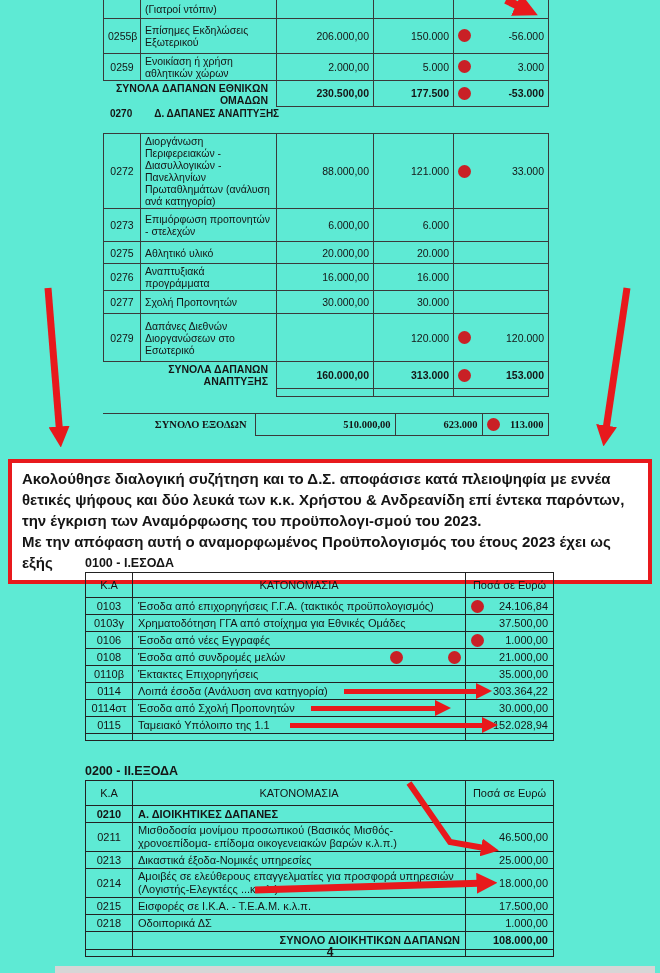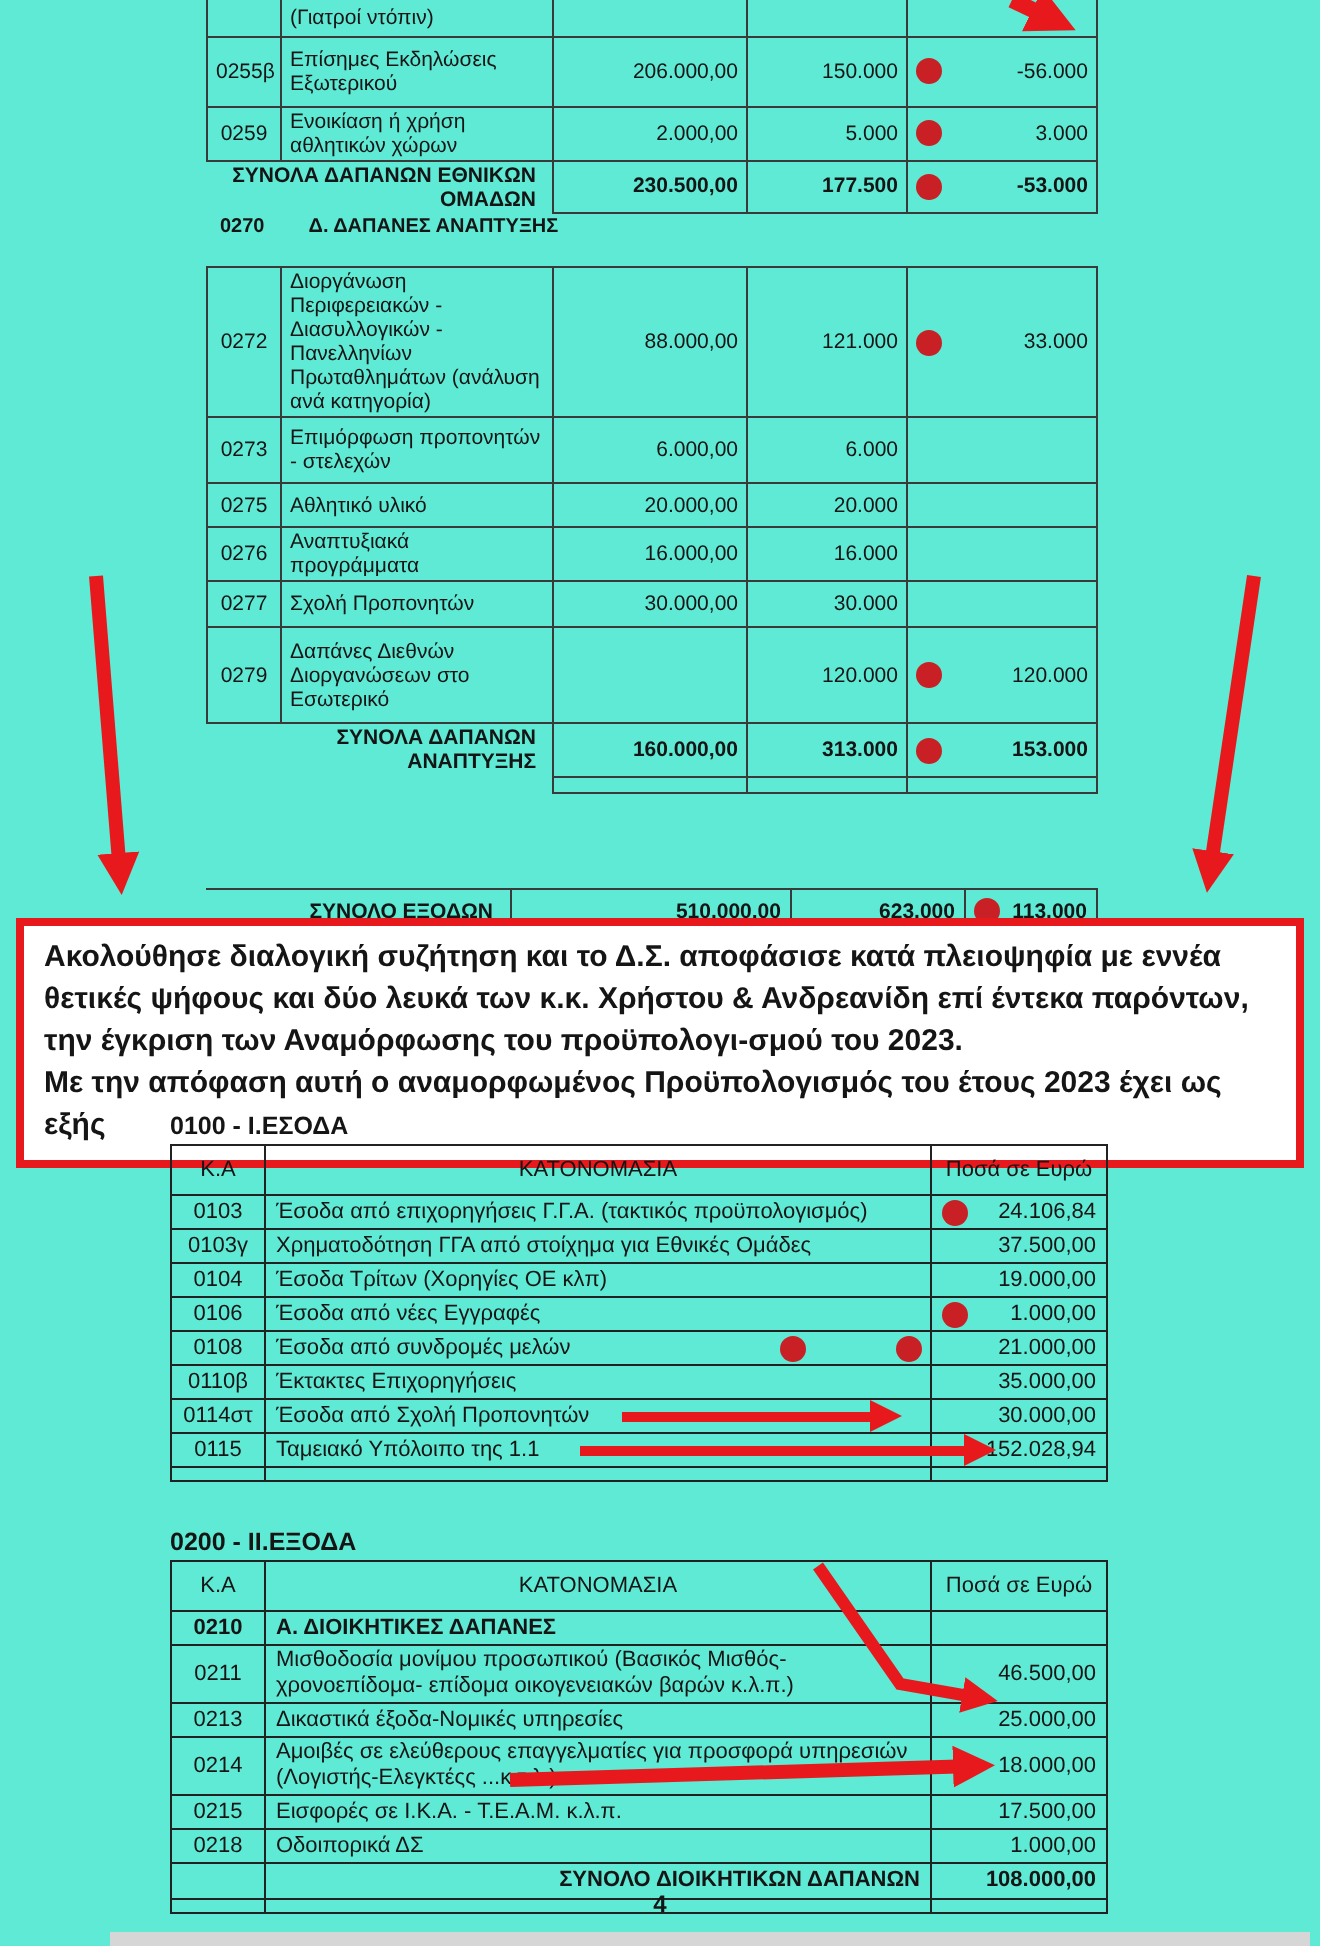--- a/index.html
+++ b/index.html
@@ -4,21 +4,21 @@
 <style>
   html,body{margin:0;padding:0;background:#fff;}
   :root{--red:#e8191c;--dot:#c92026;--bd:#3a3a3a;}
   .canvas{position:relative;width:660px;height:973px;background:#5eead4;overflow:hidden;
           font-family:"Liberation Sans",sans-serif;color:#151515;}
   table{border-collapse:collapse;table-layout:fixed;}
   
   .tblA,.tblB,.tblG{position:absolute;left:103px;width:445px;}
   .tblA{top:0;}
   .tblB{top:133px;}
-  .tblG{top:444px;}
+  .tblG{top:413px;font-family:Liberation Serif, serif;}
   .tblA td,.tblB td,.tblG td{border:1px solid var(--bd);font-size:10.5px;line-height:12px;
         padding:1px 4px;vertical-align:middle;overflow:visible;}
   .tblA tr:first-child td{border-top:none;}
   .cc{text-align:center;}
   .cd{text-align:left;}
   .ca{text-align:right;}
   .cf .fx{display:flex;justify-content:space-between;align-items:center;}
   .ct{border:none !important;text-align:right;font-weight:bold;padding-right:8px !important;}
   .gt{border:none !important;border-top:1px solid var(--bd) !important;text-align:right;
       font-weight:bold;padding-right:8px !important;}
@@ -300,30 +300,20 @@
           <td class="cc">0103γ</td>
           <td class="dd"><span>Χρηματοδότηση ΓΓΑ από στοίχημα για Εθνικές Ομάδες</span></td>
           <td class="amt">
             <div class="fx">
               <span class="dot hid"></span>
               <span>37.500,00</span>
             </div>
           </td>
         </tr>
         <tr>
-          <td class="cc">0104</td>
-          <td class="dd"><span>Έσοδα  Τρίτων (Χορηγίες ΟΕ κλπ)</span></td>
-          <td class="amt">
-            <div class="fx">
-              <span class="dot hid"></span>
-              <span>19.000,00</span>
-            </div>
-          </td>
-        </tr>
-        <tr>
           <td class="cc">0106</td>
           <td class="dd"><span>Έσοδα από νέες Εγγραφές</span></td>
           <td class="amt">
             <div class="fx">
               <span class="dot"></span>
               <span>1.000,00</span>
             </div>
           </td>
         </tr>
         <tr>
@@ -336,20 +326,30 @@
             </div>
           </td>
         </tr>
         <tr>
           <td class="cc">0110β</td>
           <td class="dd"><span>Έκτακτες Επιχορηγήσεις</span></td>
           <td class="amt">
             <div class="fx">
               <span class="dot hid"></span>
               <span>35.000,00</span>
+            </div>
+          </td>
+        </tr>
+        <tr>
+          <td class="cc">0114</td>
+          <td class="dd"><span>Λοιπά έσοδα (Ανάλυση ανα κατηγορία)</span><span class="harrow a-long"></span></td>
+          <td class="amt">
+            <div class="fx">
+              <span class="dot hid"></span>
+              <span>303.364,22</span>
             </div>
           </td>
         </tr>
         <tr>
           <td class="cc">0114στ</td>
           <td class="dd"><span>Έσοδα από Σχολή Προπονητών</span><span class="harrow a-med"></span></td>
           <td class="amt">
             <div class="fx">
               <span class="dot hid"></span>
               <span>30.000,00</span>

